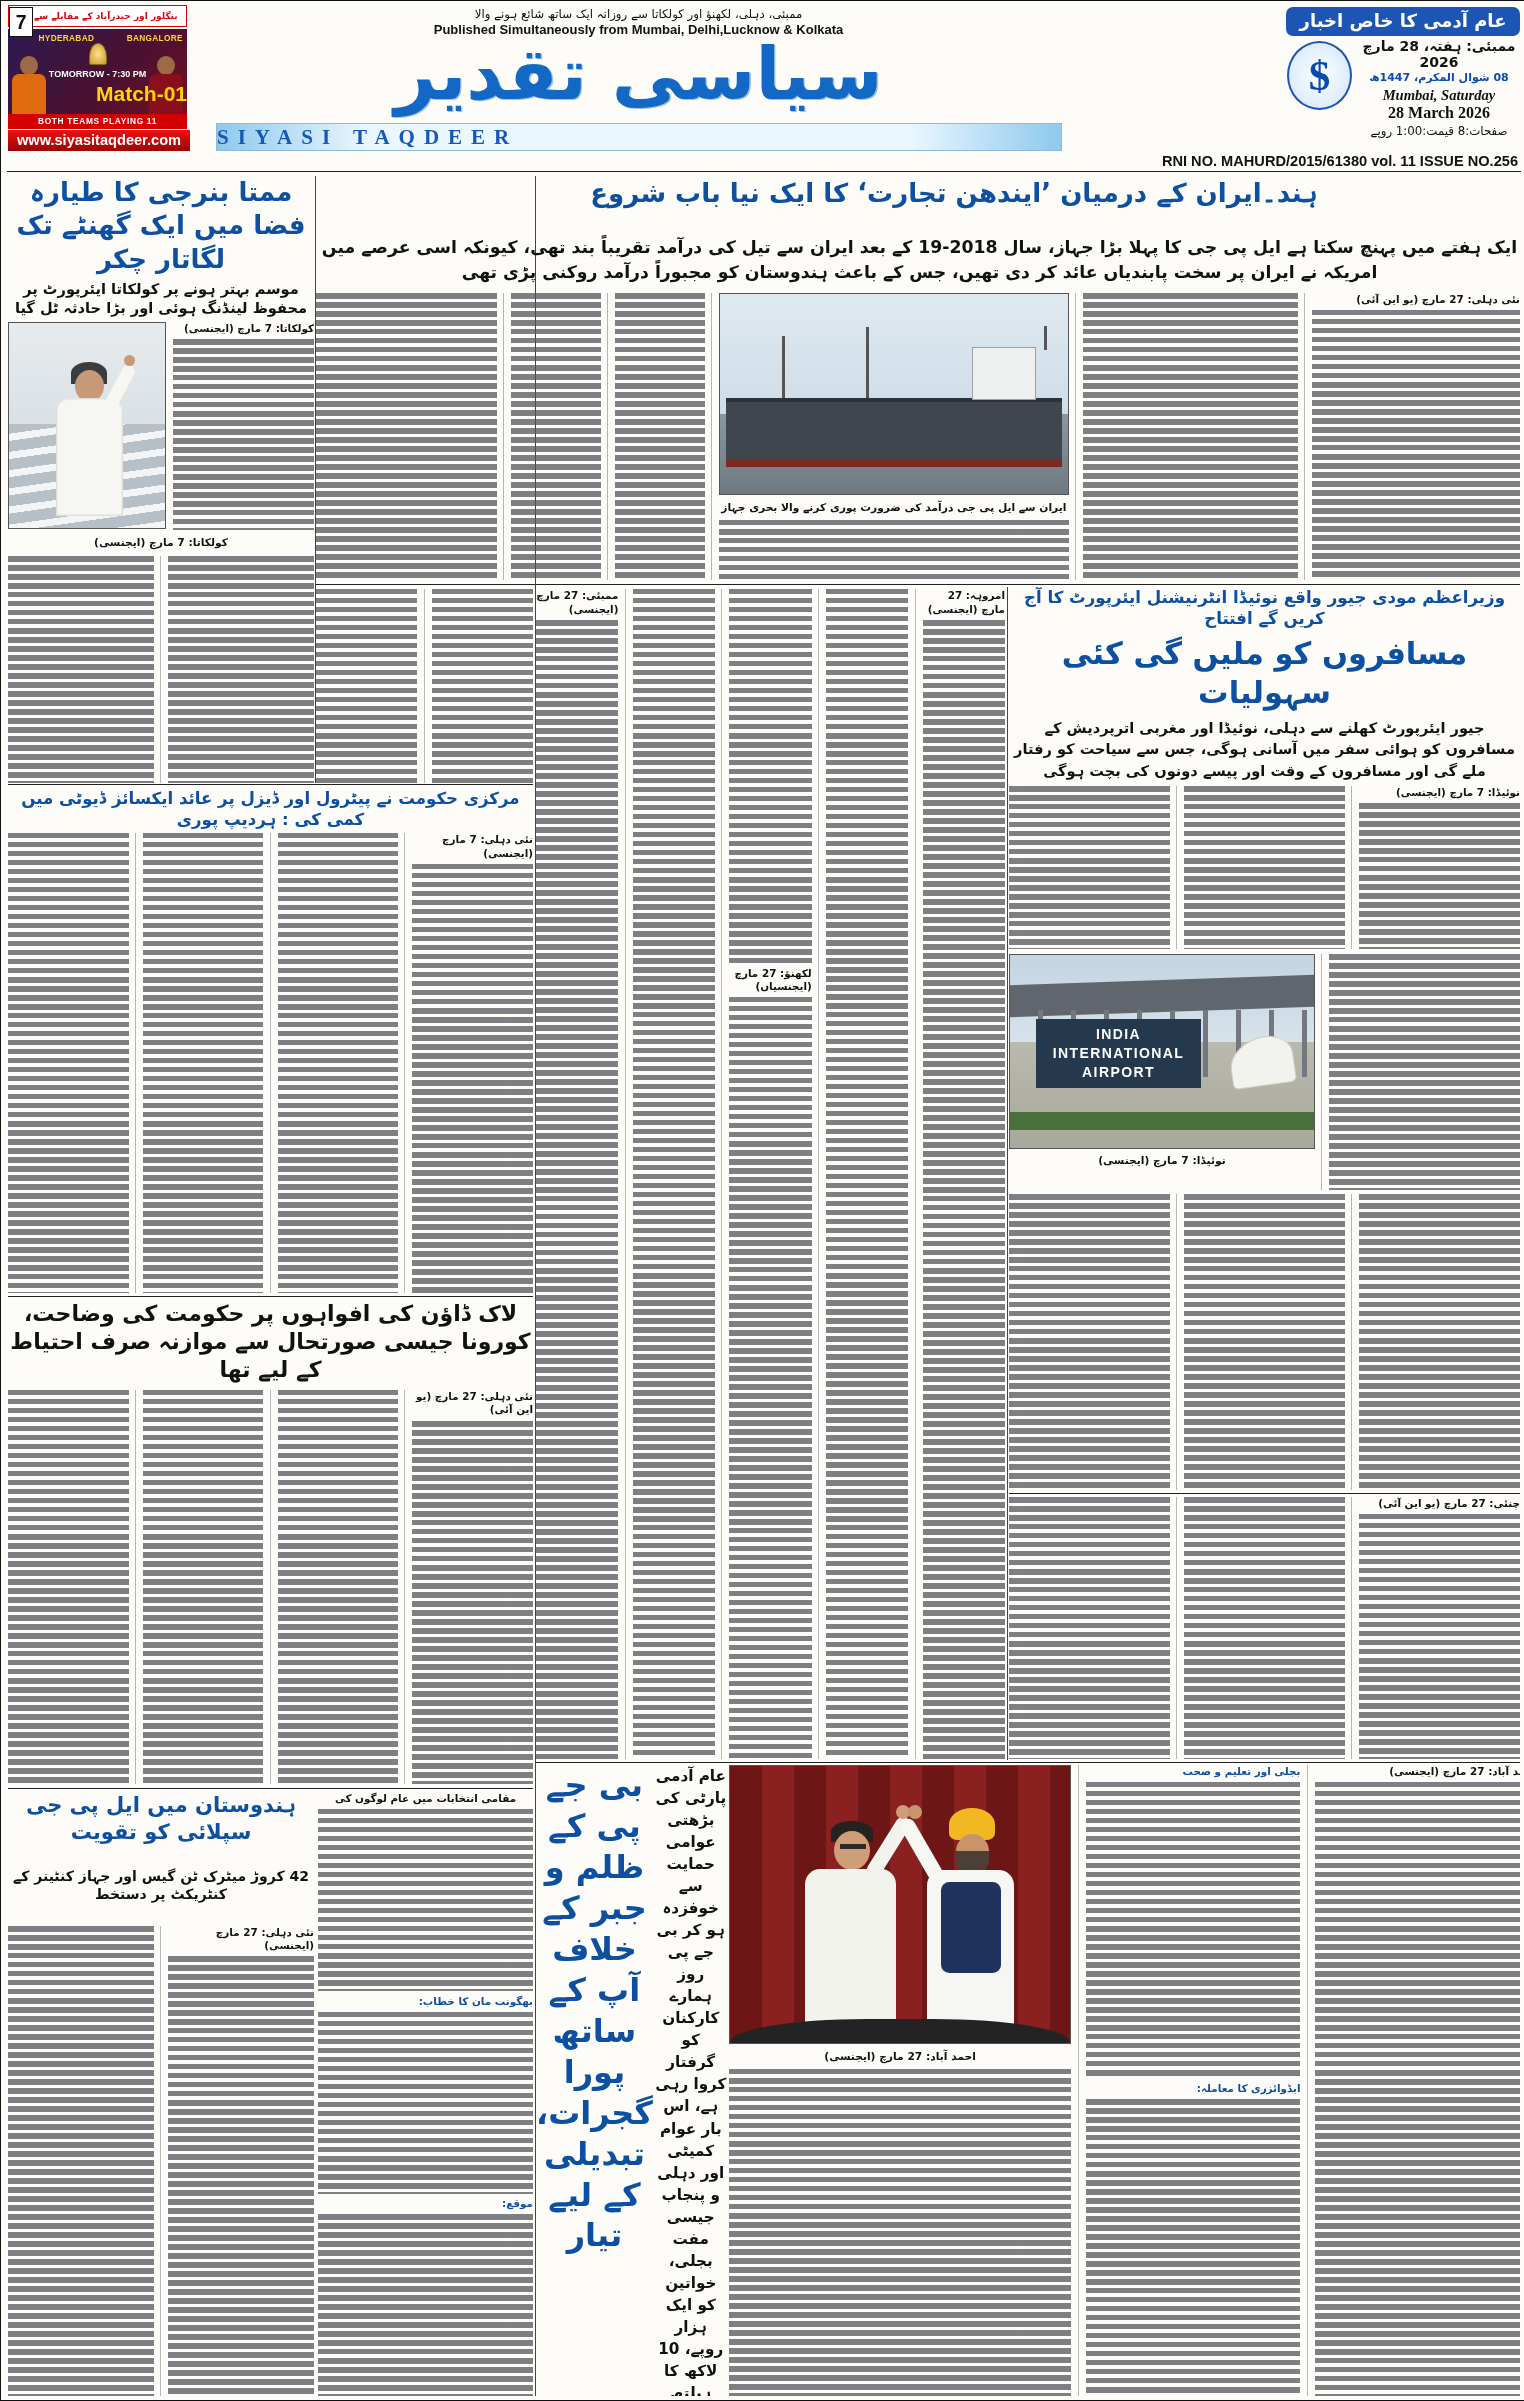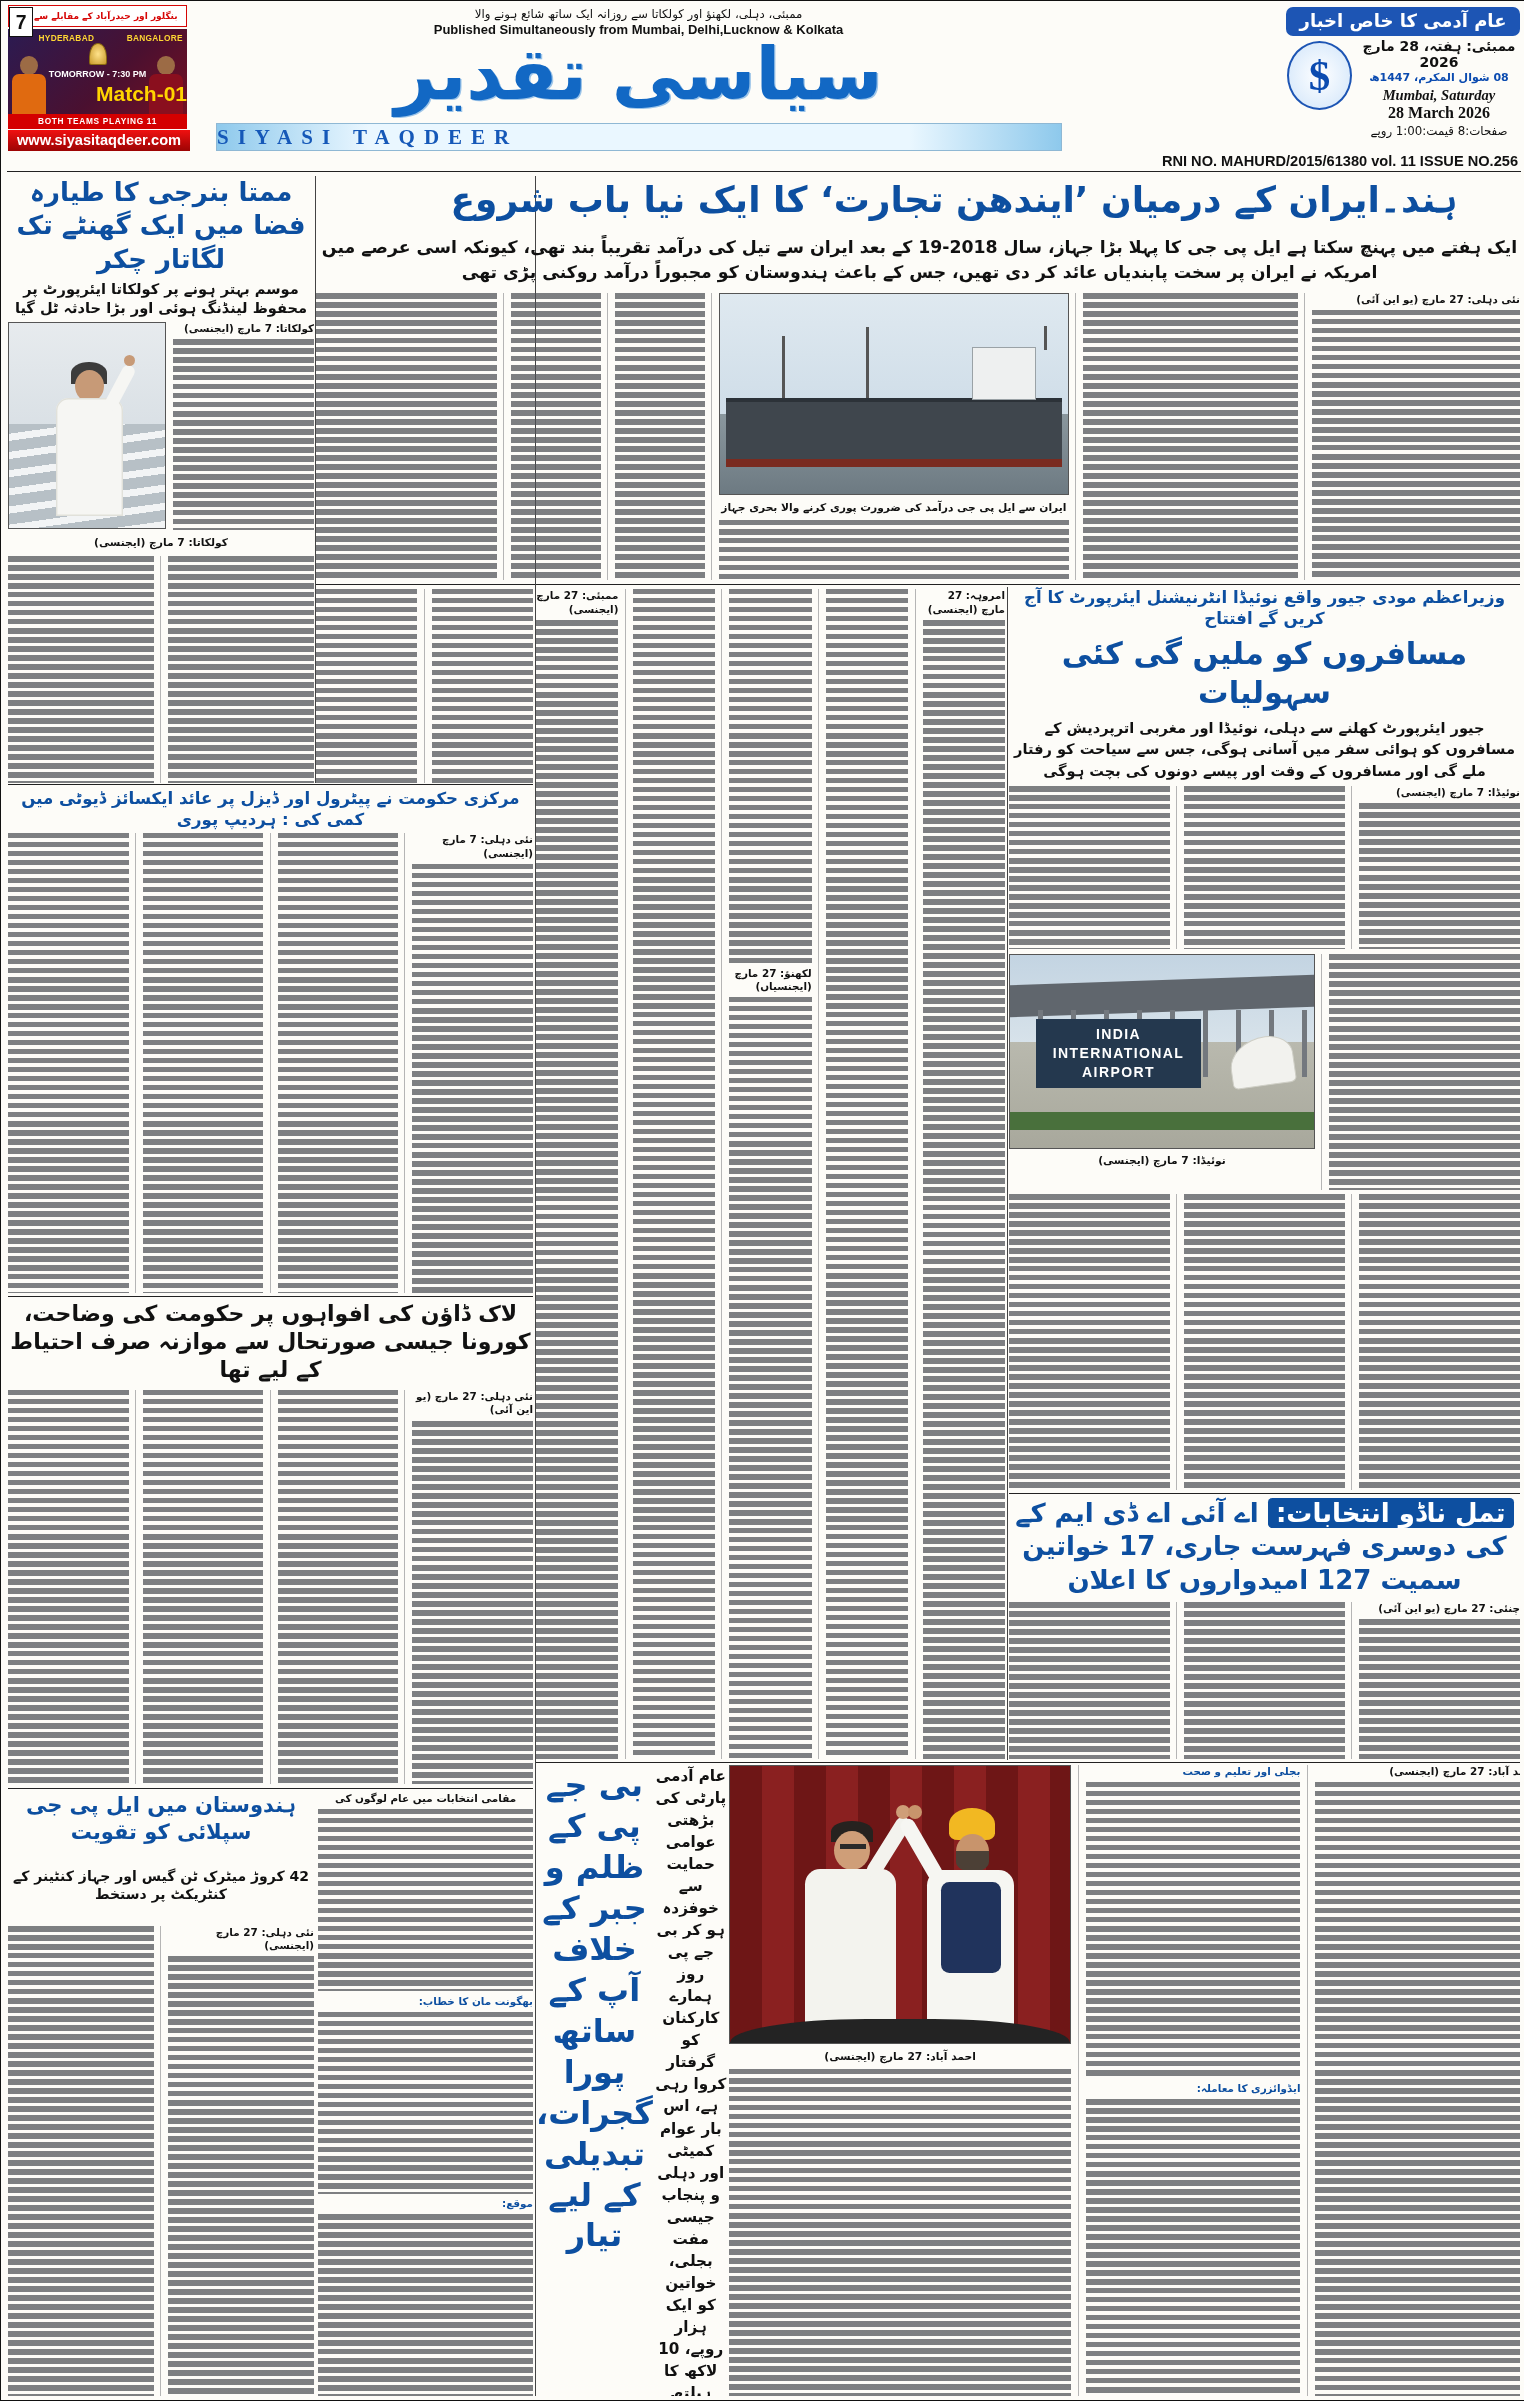--- a/index.html
+++ b/index.html
@@ -154,21 +154,21 @@
   <div class="hr" style="left:315px;top:583px;width:1204px"></div>
   <div class="hr" style="left:7px;top:783px;width:525px"></div>
   <div class="hr" style="left:7px;top:1295px;width:525px"></div>
   <div class="hr" style="left:7px;top:1787px;width:525px"></div>
   <div class="hr" style="left:1008px;top:1492px;width:511px"></div>
   <div class="hr" style="left:535px;top:1761px;width:984px"></div>
   <div class="vr" style="left:314px;top:175px;height:607px"></div>
   <div class="vr" style="left:534px;top:175px;height:2220px"></div>
   <div class="vr" style="left:1006px;top:586px;height:1173px"></div>
 
-  <div class="abs hl blue" style="left:388px;top:176px;width:1130px;height:55px;font-size:36px">ہند۔ایران کے درمیان ’ایندھن تجارت‘ کا ایک نیا باب شروع</div>
+  <div class="abs hl blue" style="left:388px;top:176px;width:1130px;height:55px;font-size:26px">ہند۔ایران کے درمیان ’ایندھن تجارت‘ کا ایک نیا باب شروع</div>
   <div class="abs hl" style="left:319px;top:234px;width:1199px;height:55px;font-size:17.3px;line-height:1.45">ایک ہفتے میں پہنچ سکتا ہے ایل پی جی کا پہلا بڑا جہاز، سال 2018-19 کے بعد ایران سے تیل کی درآمد تقریباً بند تھی، کیونکہ اسی عرصے میں امریکہ نے ایران پر سخت پابندیاں عائد کر دی تھیں، جس کے باعث ہندوستان کو مجبوراً درآمد روکنی پڑی تھی</div>
 
   <div class="abs cols" style="left:315px;top:292px;width:1204px;height:287px">
     <div class="txcol" style="flex:0 0 208px">
       <div class="dl">نئی دہلی: 27 مارچ (یو این آئی)</div>
       <div class="fill"></div>
     </div>
     <div class="txcol" style="flex:0 0 222px">
       <div class="fill"></div>
     </div>
@@ -357,24 +357,20 @@
       <div class="txcol" style="flex:1">
           <div class="fill"></div>
         </div>
       <div class="txcol" style="flex:1">
           <div class="fill"></div>
         </div>
     </div>
   </div>
 
   <div class="abs" style="left:1008px;top:1496px;width:511px;height:262px;display:flex;flex-direction:column;gap:5.5px">
-    <div class="hl blue" style="font-size:26px">
-      <span class="tn-kick">تمل ناڈو انتخابات:</span>
-      <span>اے آئی اے ڈی ایم کے کی دوسری فہرست جاری، 17 خواتین سمیت 127 امیدواروں کا اعلان</span>
-    </div>
     <div class="cols" style="flex:1">
       <div class="txcol" style="flex:1">
         <div class="dl">چنئی: 27 مارچ (یو این آئی)</div>
         <div class="fill"></div>
       </div>
       <div class="txcol" style="flex:1">
           <div class="fill"></div>
         </div>
       <div class="txcol" style="flex:1">
           <div class="fill"></div>

